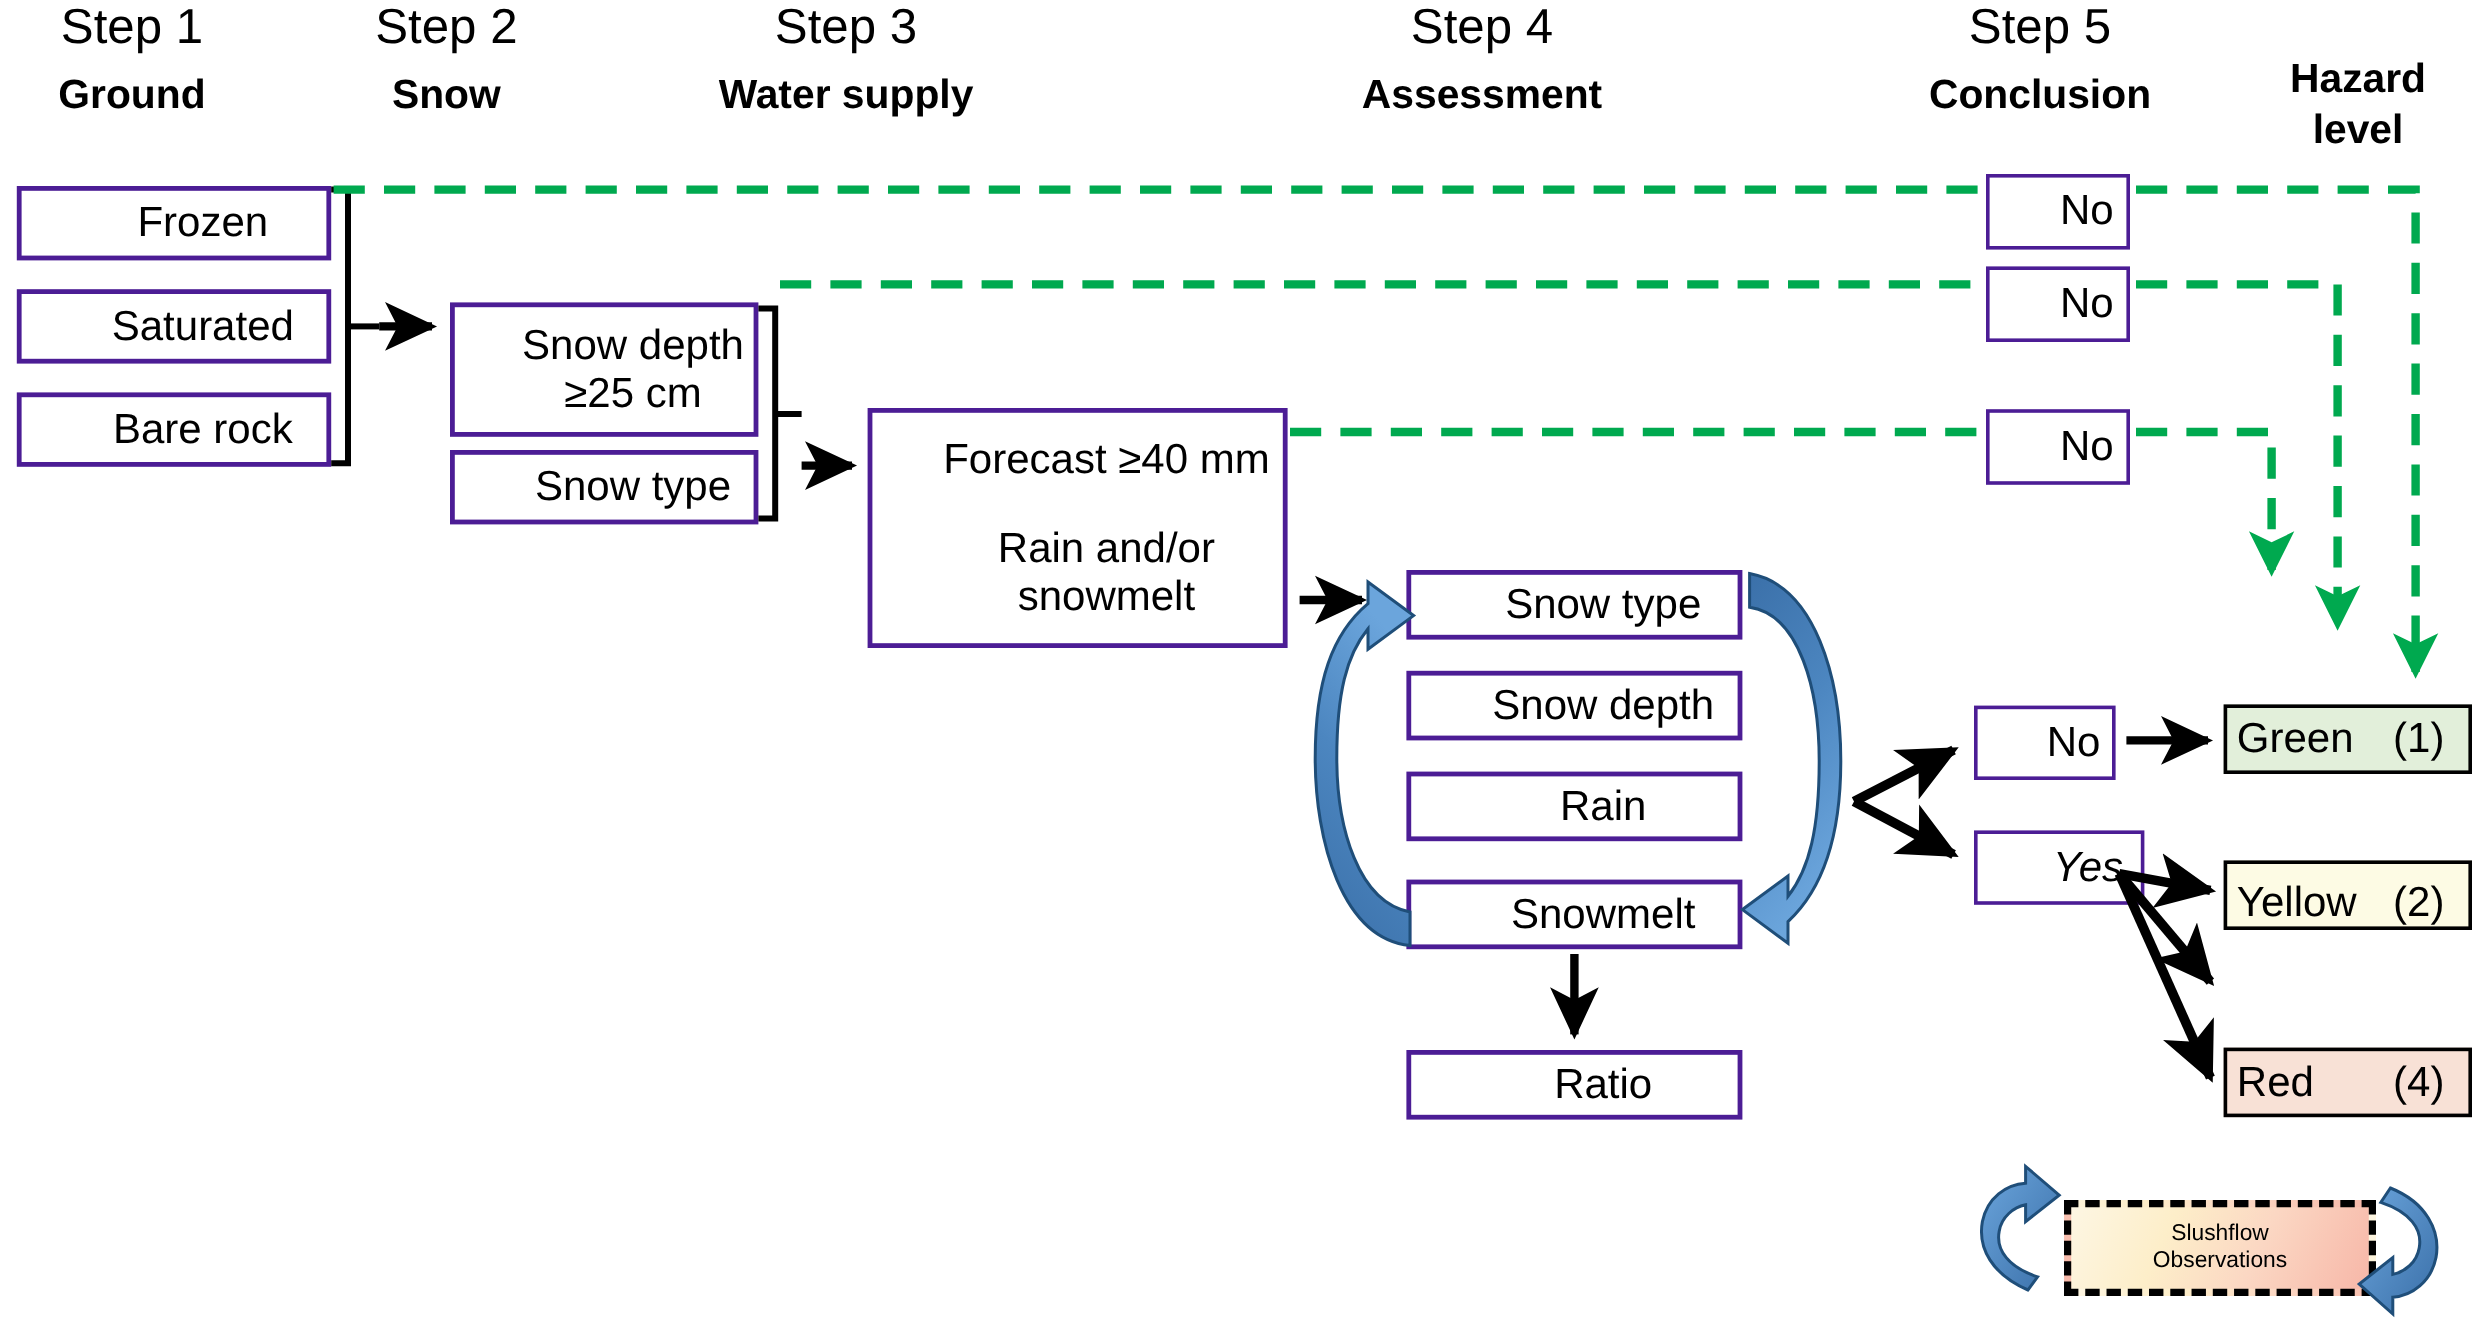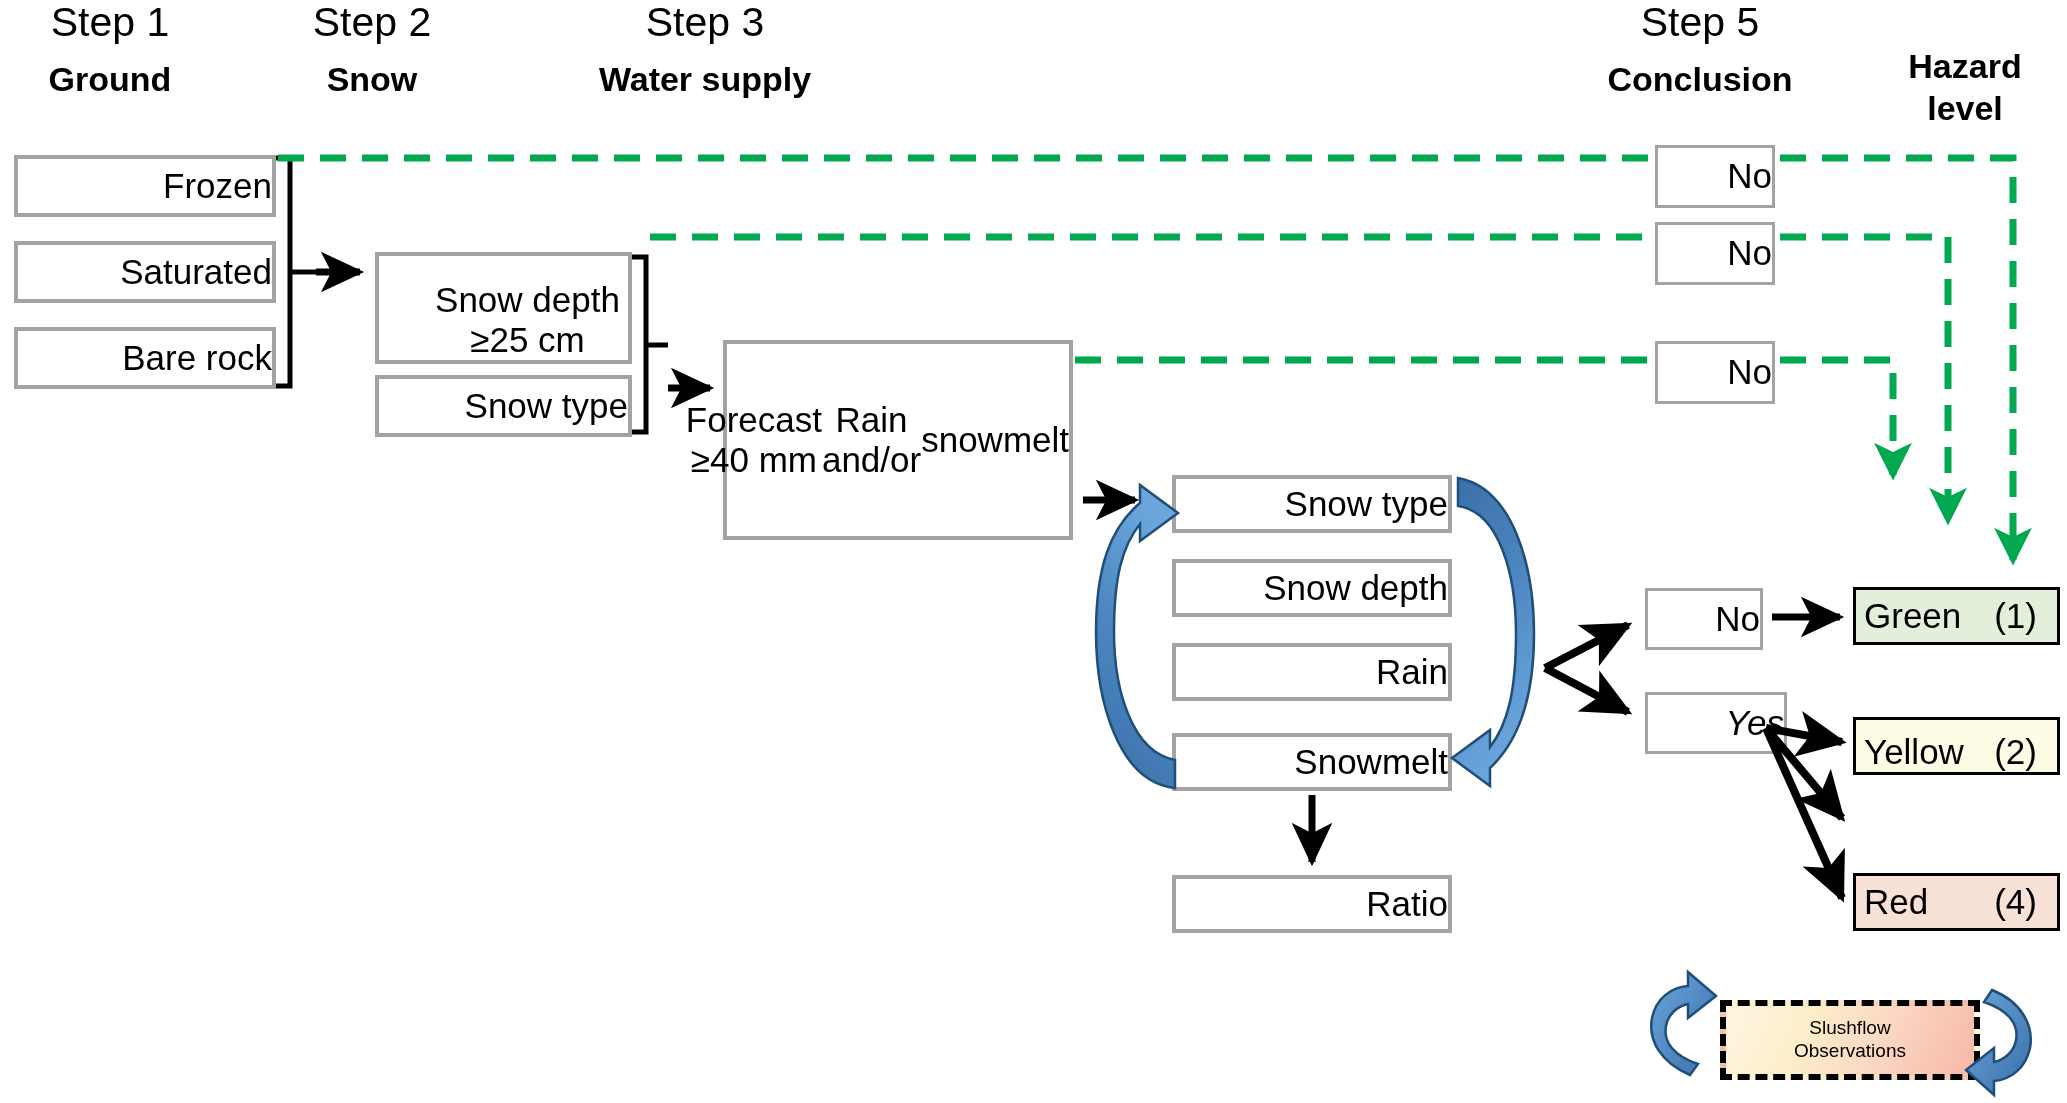--- a/index.html
+++ b/index.html
@@ -6,21 +6,21 @@
   body{width:2067px;height:1103px;position:relative;
        font-family:"Liberation Sans","DejaVu Sans",sans-serif;color:#000;
        overflow:hidden;}
   #stage{position:absolute;left:0;top:0;width:2067px;height:1103px;}
 
   .hdr{position:absolute;text-align:center;white-space:nowrap;}
   .hdr .step{font-size:41px;font-weight:400;line-height:40px;}
   .hdr .cat{font-size:34px;font-weight:700;line-height:42px;margin-top:16px;}
 
   .box{position:absolute;box-sizing:border-box;background:#fff;
-       border:4px solid #a3a3a3;display:flex;align-items:center;justify-content:flex-end;
+       border:4px solid #4c1d95;display:flex;align-items:center;justify-content:center;
        font-size:35px;line-height:1.15;text-align:center;padding-left:48px;}
   .box.thin{border-width:3px;}
   .hz{position:absolute;box-sizing:border-box;border:3px solid #000;
       display:flex;align-items:center;font-size:35px;}
   .hz .nm{padding-left:8px;}
   .hz .num{position:absolute;right:20px;}
 
   .slush{position:absolute;box-sizing:border-box;border:6px dashed #000;
          display:flex;flex-direction:column;align-items:center;justify-content:center;
          font-size:19px;line-height:1.2;text-align:center;
@@ -42,20 +42,24 @@
   <div class="hdr" style="left:272px;top:2px;width:200px;">
     <div class="step">Step 2</div>
     <div class="cat">Snow</div>
   </div>
 
   <div class="hdr" style="left:580px;top:2px;width:250px;">
     <div class="step">Step 3</div>
     <div class="cat">Water supply</div>
   </div>
 
+  <div class="hdr" style="left:1110px;top:2px;width:250px;">
+    <div class="step">Step 4</div>
+    <div class="cat">Assessment</div>
+  </div>
 
   <div class="hdr" style="left:1575px;top:2px;width:250px;">
     <div class="step">Step 5</div>
     <div class="cat">Conclusion</div>
   </div>
 
   <div class="hdr" style="left:1870px;top:45px;width:190px;">
     <div class="cat" style="margin-top:0;">Hazard</div>
     <div class="cat" style="margin-top:0;">level</div>
   </div>
@@ -71,21 +75,21 @@
   </div>
 
   <div class="box" style="left:375px;top:252px;width:257px;height:112px;flex-direction:column;">
     <span>Snow depth</span>
     <span>≥25 cm</span>
   </div>
   <div class="box" style="left:375px;top:375px;width:257px;height:62px;">
     <span>Snow type</span>
   </div>
 
-  <div class="box" style="left:723px;top:340px;width:350px;height:200px;flex-direction:row;">
+  <div class="box" style="left:723px;top:340px;width:350px;height:200px;flex-direction:column;">
     <span>Forecast ≥40 mm</span>
     <span style="height:34px;"></span>
     <span>Rain and/or</span>
     <span>snowmelt</span>
   </div>
 
   <div class="box" style="left:1172px;top:475px;width:280px;height:58px;">
     <span>Snow type</span>
   </div>
   <div class="box" style="left:1172px;top:559px;width:280px;height:58px;">

